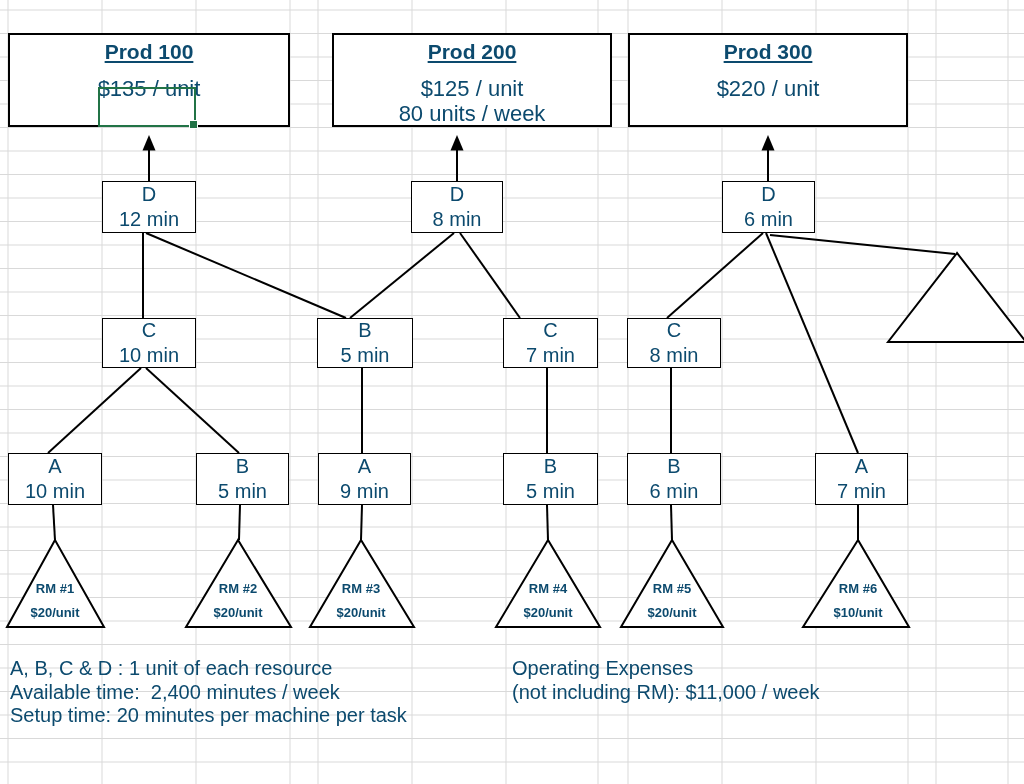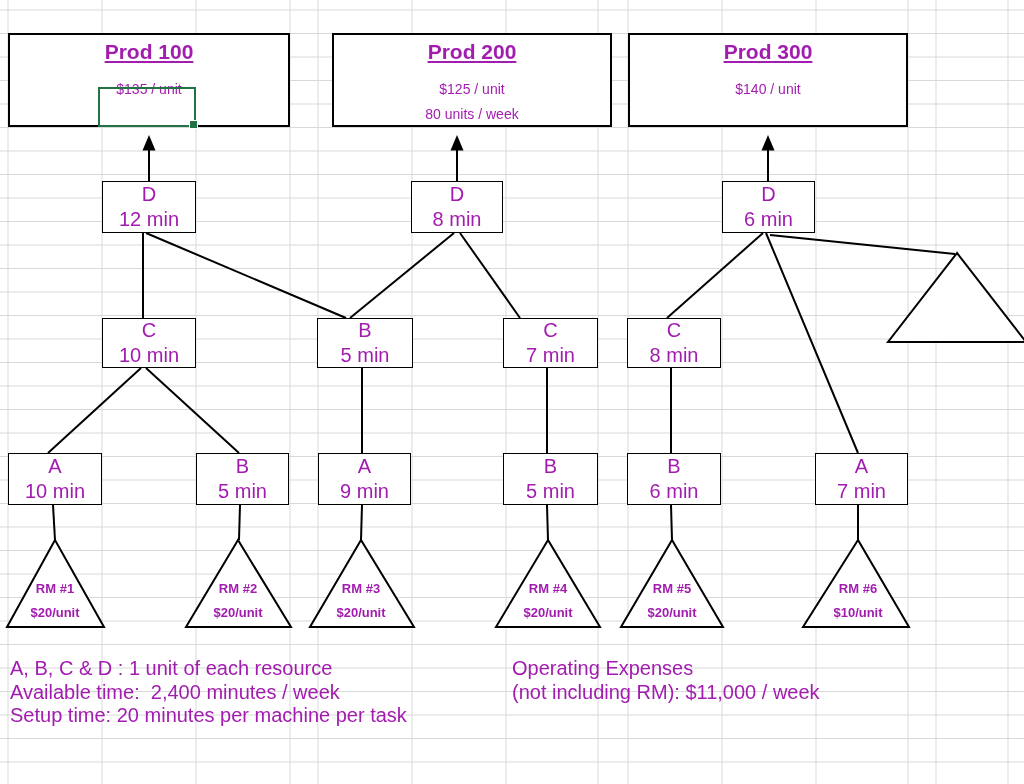--- a/index.html
+++ b/index.html
@@ -1,25 +1,25 @@
 <!DOCTYPE html>
 <html style="--accent: #217346;"><head>
 <meta charset="utf-8">
 <style>
   html,body{margin:0;padding:0;background:#fff;}
   #canvas{
     position:relative;width:1024px;height:784px;overflow:hidden;background:#fff;
-    font-family:"Liberation Sans",sans-serif;color:#a21caf;
+    font-family:"Liberation Sans",sans-serif;color:#0c4a6e;
   }
   svg.layer{position:absolute;left:0;top:0;}
   
   .pbox{position:absolute;background:#fff;border:2px solid #000;box-sizing:border-box;}
   .ptitle{position:absolute;top:4px;left:0;width:100%;text-align:center;
           font-size:21px;font-weight:bold;text-decoration:underline;line-height:25px;}
-  .pline{position:absolute;left:0;width:100%;text-align:center;font-size:14px;line-height:24px;}
+  .pline{position:absolute;left:0;width:100%;text-align:center;font-size:22px;line-height:24px;}
   
   .tbox{position:absolute;background:#fff;border:1.5px solid #000;box-sizing:border-box;
         display:flex;flex-direction:column;align-items:center;justify-content:center;}
   .tres,.ttime{font-size:20px;line-height:25px;text-align:center;}
   
   .rmlabel{position:absolute;width:96px;text-align:center;font-size:13px;font-weight:bold;}
   .rmlabel .rmname{line-height:14px;}
   .rmlabel .rmcost{line-height:14px;margin-top:10px;}
   
   .note{position:absolute;font-size:20px;line-height:24px;white-space:pre;}
@@ -129,21 +129,21 @@
     <div class="ptitle">Prod 100</div>
     <div class="pline" style="top:42px">$135 / unit</div>
   </div>
   <div class="pbox" style="left:332px;top:33px;width:280px;height:94px">
     <div class="ptitle">Prod 200</div>
     <div class="pline" style="top:42px">$125 / unit</div>
     <div class="pline" style="top:67px">80 units / week</div>
   </div>
   <div class="pbox" style="left:628px;top:33px;width:280px;height:94px">
     <div class="ptitle">Prod 300</div>
-    <div class="pline" style="top:42px">$140 / unit</div>
+    <div class="pline" style="top:42px">$220 / unit</div>
   </div>
 
   <div class="selection" style="left:98px;top:87px;width:98px;height:40px">
     <div class="fill-handle"></div>
   </div>
 
   <div class="tbox" style="left:102px;top:181px;width:94px;height:52px">
     <div class="tres">D</div>
     <div class="ttime">12 min</div>
   </div>

